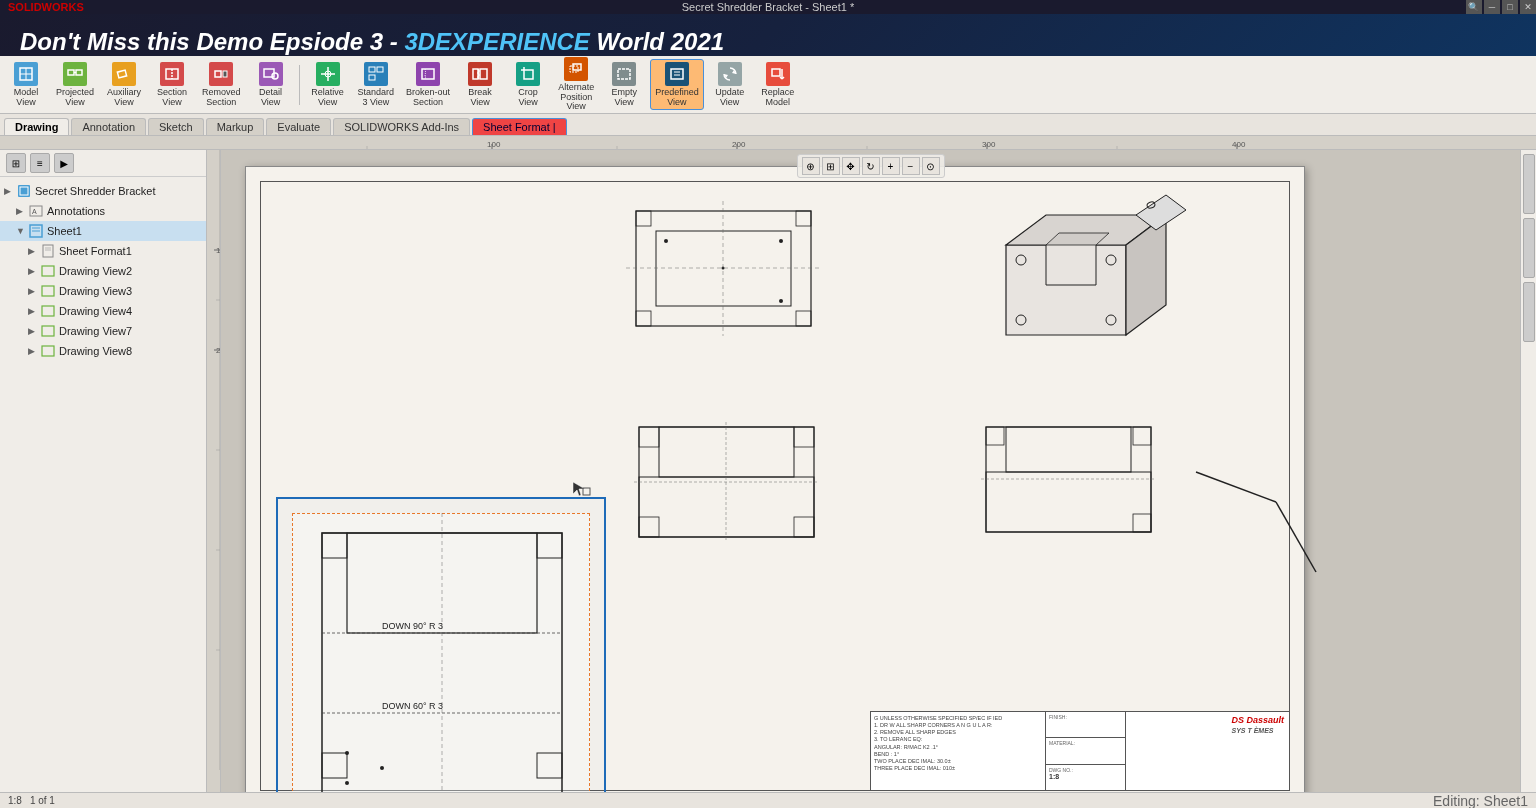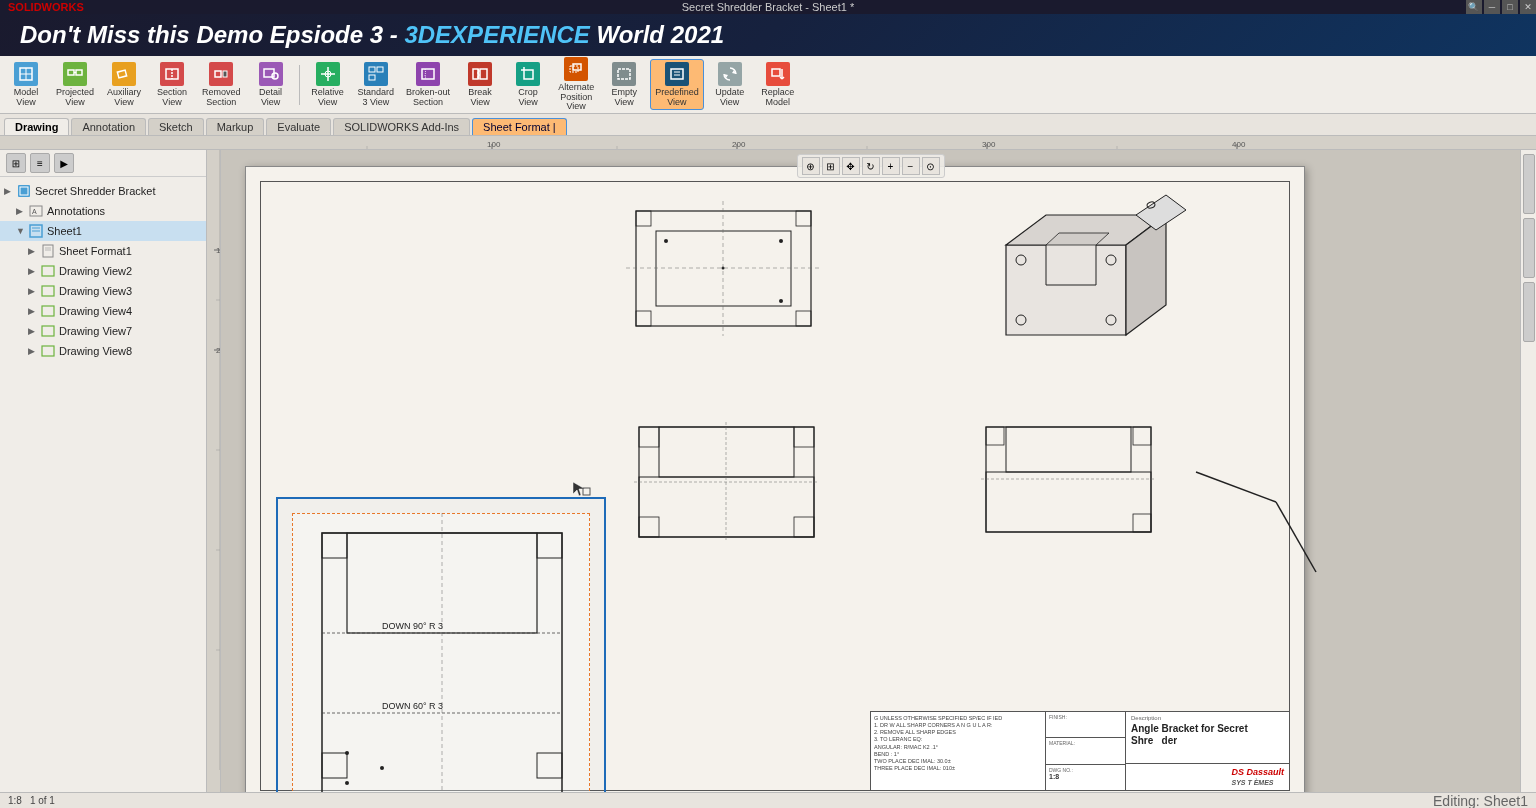--- a/index.html
+++ b/index.html
@@ -43,21 +43,21 @@
       font-size: 9px;
       color: #ccc;
       display: flex; align-items: center; justify-content: center;
     }
 
     
     #demo-banner {
       height: 42px;
       background: linear-gradient(135deg, #1a1a2e 0%, #16213e 50%, #0f3460 100%);
       display: flex;
-      align-items: center;
+      align-items: flex-end;
       padding: 0 20px;
     }
     #demo-text {
       color: white;
       font-size: 24px;
       font-weight: bold;
       font-style: italic;
     }
     #demo-text span.blue { color: #4fc3f7; }
 
@@ -124,21 +124,21 @@
       margin-right: 2px;
       border-radius: 3px 3px 0 0;
       color: #333;
     }
     .tab.active {
       background: #f0ede8;
       font-weight: bold;
       color: #000;
     }
     .tab.highlighted {
-      background: #fdba74;
+      background: #ef4444;
       border-color: #4a90d9;
       color: #003;
     }
 
     
     #ruler-top {
       height: 14px;
       background: #d4d0c8;
       border-bottom: 1px solid #bbb;
       position: relative;
@@ -785,25 +785,20 @@
           <div style="border-bottom:1px solid #555; padding:2px 3px; font-size:6px; flex:1;">
             <div style="color:#666; font-size:5px;">MATERIAL:</div>
           </div>
           <div style="padding:2px 3px; font-size:6px; flex:1;">
             <div style="color:#666; font-size:5px;">DWG NO.:</div>
             <div style="color:#333; font-size:7px; font-weight:bold;">1:8</div>
           </div>
         </div>
 
         <div style="flex:1; display:flex; flex-direction:column; position:relative;">
-          <div style="border-bottom:1px solid #555; padding:3px 5px; flex:1;">
-            <div style="font-size:6px; color:#666;">Description</div>
-            <div style="font-size:10px; font-weight:bold; color:#222; line-height:1.2; margin-top:2px;">Angle Bracket for Secret</div>
-            <div style="font-size:10px; font-weight:bold; color:#222;">Shre&nbsp;&nbsp;&nbsp;der</div>
-          </div>
           <div style="padding:3px 5px; display:flex; align-items:flex-end; justify-content:flex-end;">
 
             <div style="font-size:9px; color:#cc0000; font-weight:bold; font-style:italic;">DS Dassault<br><span style="font-size:7px; color:#555;">SYS T ÈMES</span></div>
           </div>
         </div>
       </div>
 
     </div>
 
     <div style="position:absolute; top:4px; left:50%; transform:translateX(-50%); display:flex; gap:2px; background:rgba(240,237,232,0.9); border:1px solid #ccc; padding:2px 4px; border-radius:3px;">

